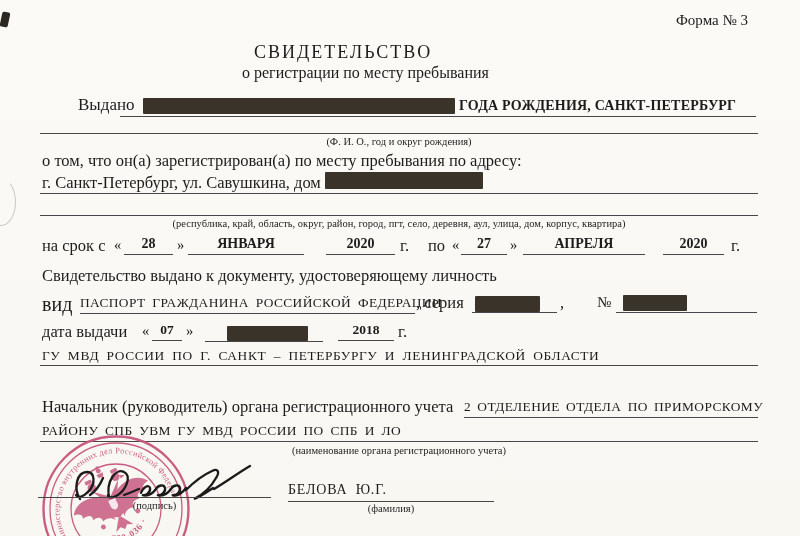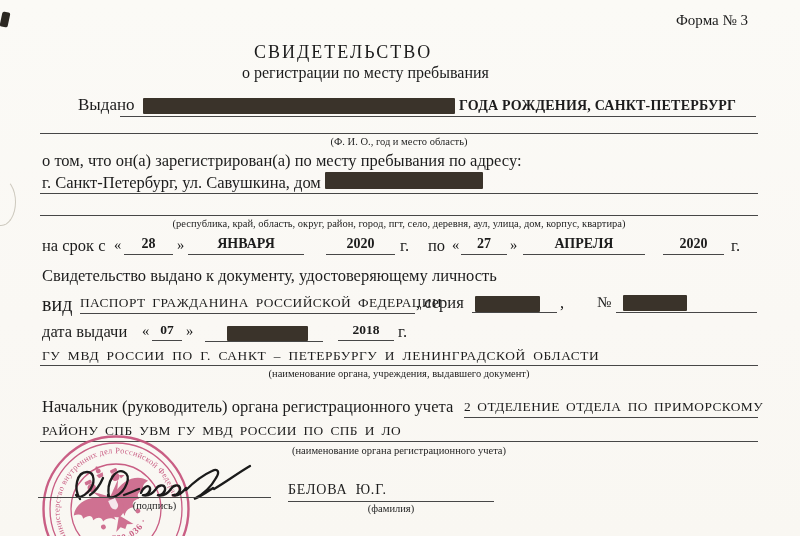--- a/index.html
+++ b/index.html
@@ -46,21 +46,21 @@
 
   <div class="abs title" style="left:254px; top:42px;text-align:right;">СВИДЕТЕЛЬСТВО</div>
   <div class="abs subtitle" style="left:242px; top:64px;">о регистрации по месту пребывания</div>
 
   <div class="abs body-text" style="left:78px; top:95px; font-size:17px;">Выдано</div>
   <div class="redact" style="left:143px; top:98px; width:312px; height:16px;"></div>
   <div class="abs bold-caps" style="left:459px; top:98px;">ГОДА РОЖДЕНИЯ, САНКТ-ПЕТЕРБУРГ</div>
   <div class="fline" style="left:120px; top:116px; width:636px;"></div>
 
   <div class="fline" style="left:40px; top:133px; width:718px; border-bottom-width:1.3px;"></div>
-  <div class="abs caption" style="left:40px; top:136px; width:718px;">(Ф. И. О., год и место область)</div>
+  <div class="abs caption" style="left:40px; top:136px; width:718px;">(Ф. И. О., год и округ рождения)</div>
 
   <div class="abs body-text" style="left:42px; top:151px;">о том, что он(а) зарегистрирован(а) по месту пребывания по адресу:</div>
 
   <div class="abs body-text" style="left:42px; top:173px;">г. Санкт-Петербург, ул. Савушкина, дом</div>
   <div class="redact" style="left:325px; top:172px; width:158px; height:17px;"></div>
   <div class="fline" style="left:40px; top:193px; width:718px;"></div>
   <div class="fline" style="left:40px; top:215px; width:718px; border-bottom-width:1.3px;"></div>
   <div class="abs caption" style="left:40px; top:218px; width:718px;">(республика, край, область, округ, район, город, пгт, село, деревня, аул, улица, дом, корпус, квартира)</div>
 
   <div class="abs body-text" style="left:42px; top:236px;">на срок с</div>
@@ -94,21 +94,20 @@
   <div class="quote" style="left:142px; top:323px;">«</div>
   <div class="fill-val" style="left:152px; top:322px; width:30px; font-size:13.5px;">07</div>
   <div class="quote" style="left:186px; top:323px;">»</div>
   <div class="fline" style="left:205px; top:341px; width:118px;"></div>
   <div class="redact" style="left:227px; top:326px; width:81px; height:15px;"></div>
   <div class="fill-val" style="left:338px; top:322px; width:56px; font-size:13.5px;">2018</div>
   <div class="abs body-text" style="left:398px; top:322px;">г.</div>
 
   <div class="abs caps" style="left:42px; top:348px; letter-spacing:0.6px; word-spacing:3.5px;">ГУ МВД РОССИИ ПО Г. САНКТ – ПЕТЕРБУРГУ И ЛЕНИНГРАДСКОЙ ОБЛАСТИ</div>
   <div class="fline" style="left:40px; top:365px; width:718px;"></div>
-  <div class="abs caption" style="left:40px; top:368px; width:718px;">(наименование органа, учреждения, выдавшего документ)</div>
 
   <div class="abs body-text" style="left:42px; top:397px;">Начальник (руководитель) органа регистрационного учета</div>
   <div class="abs caps" style="left:464px; top:399px; width:294px; text-align:center; border-bottom:1.5px solid #474747; padding-bottom:2px; word-spacing:2.5px;">2 ОТДЕЛЕНИЕ ОТДЕЛА ПО ПРИМОРСКОМУ</div>
   <div class="abs caps" style="left:42px; top:423px; word-spacing:3px;">РАЙОНУ СПБ УВМ ГУ МВД РОССИИ ПО СПБ И ЛО</div>
   <div class="fline" style="left:40px; top:441px; width:718px;"></div>
   <div class="abs caption" style="left:40px; top:445px; width:718px;">(наименование органа регистрационного учета)</div>
 
   <svg class="stamp-svg" viewBox="0 0 160 160">
     <g stroke="#c5527b" fill="none">
       <circle cx="80" cy="74" r="72.5" stroke-width="2.4"></circle>

